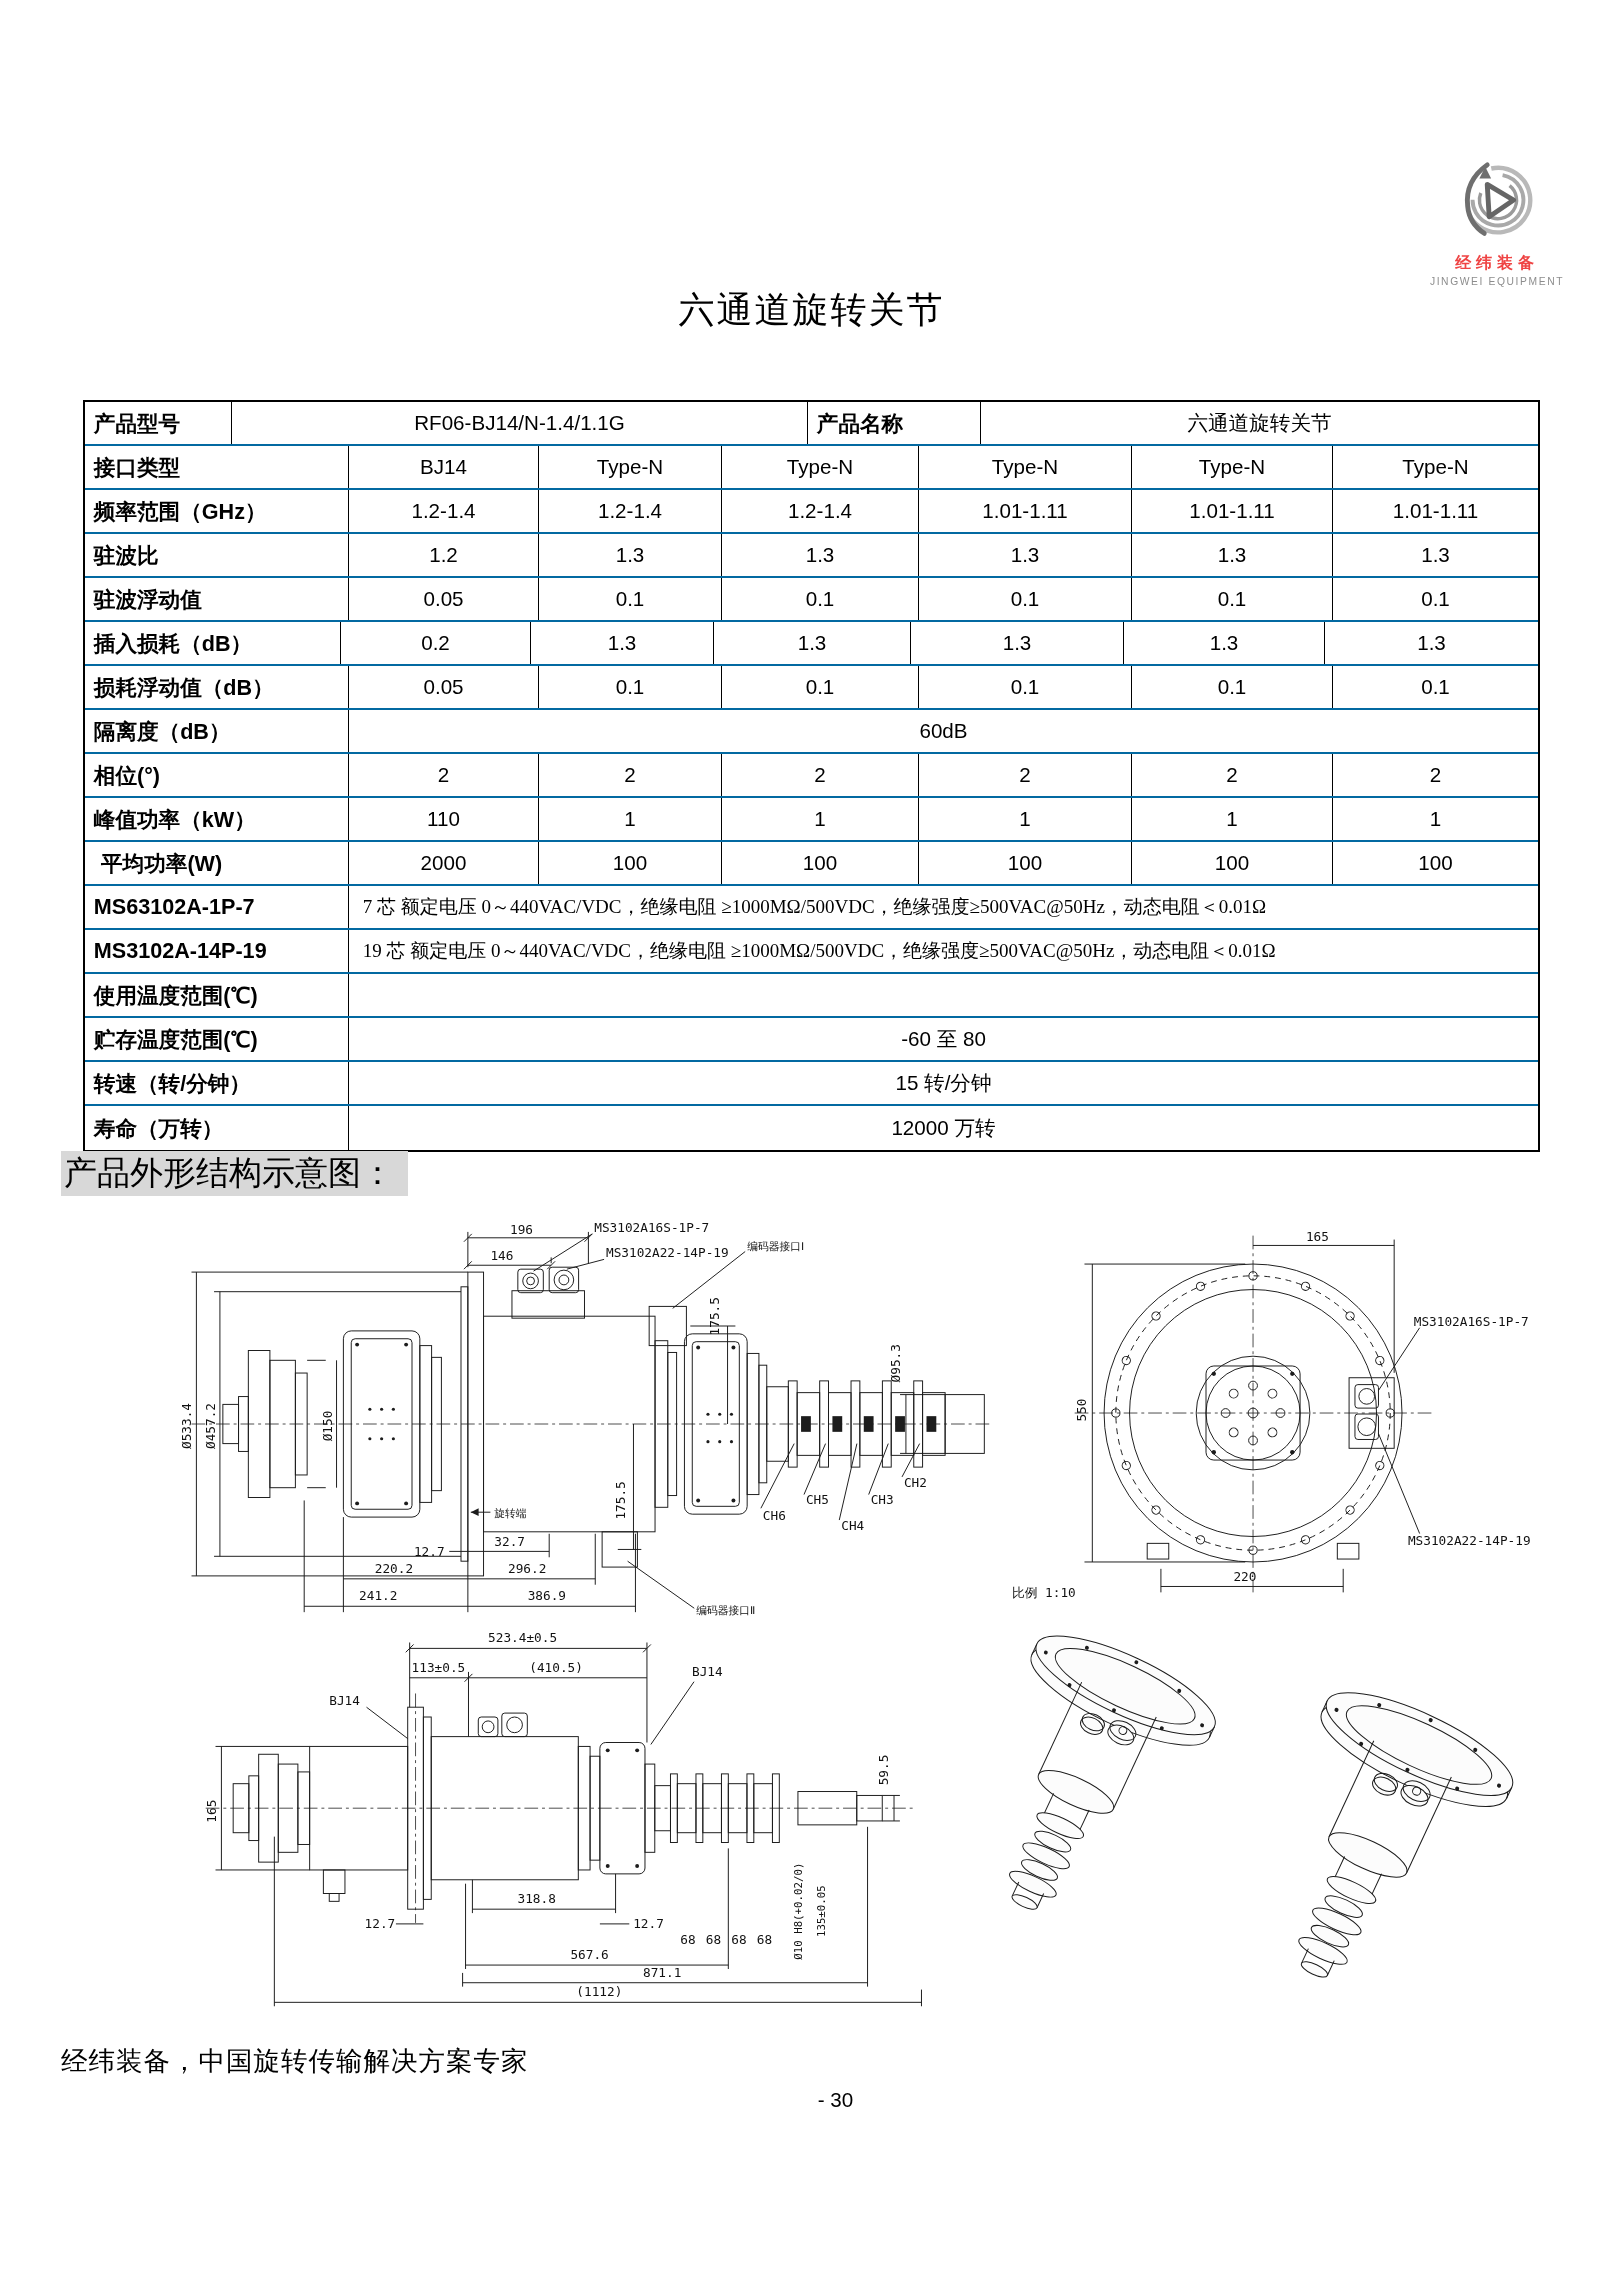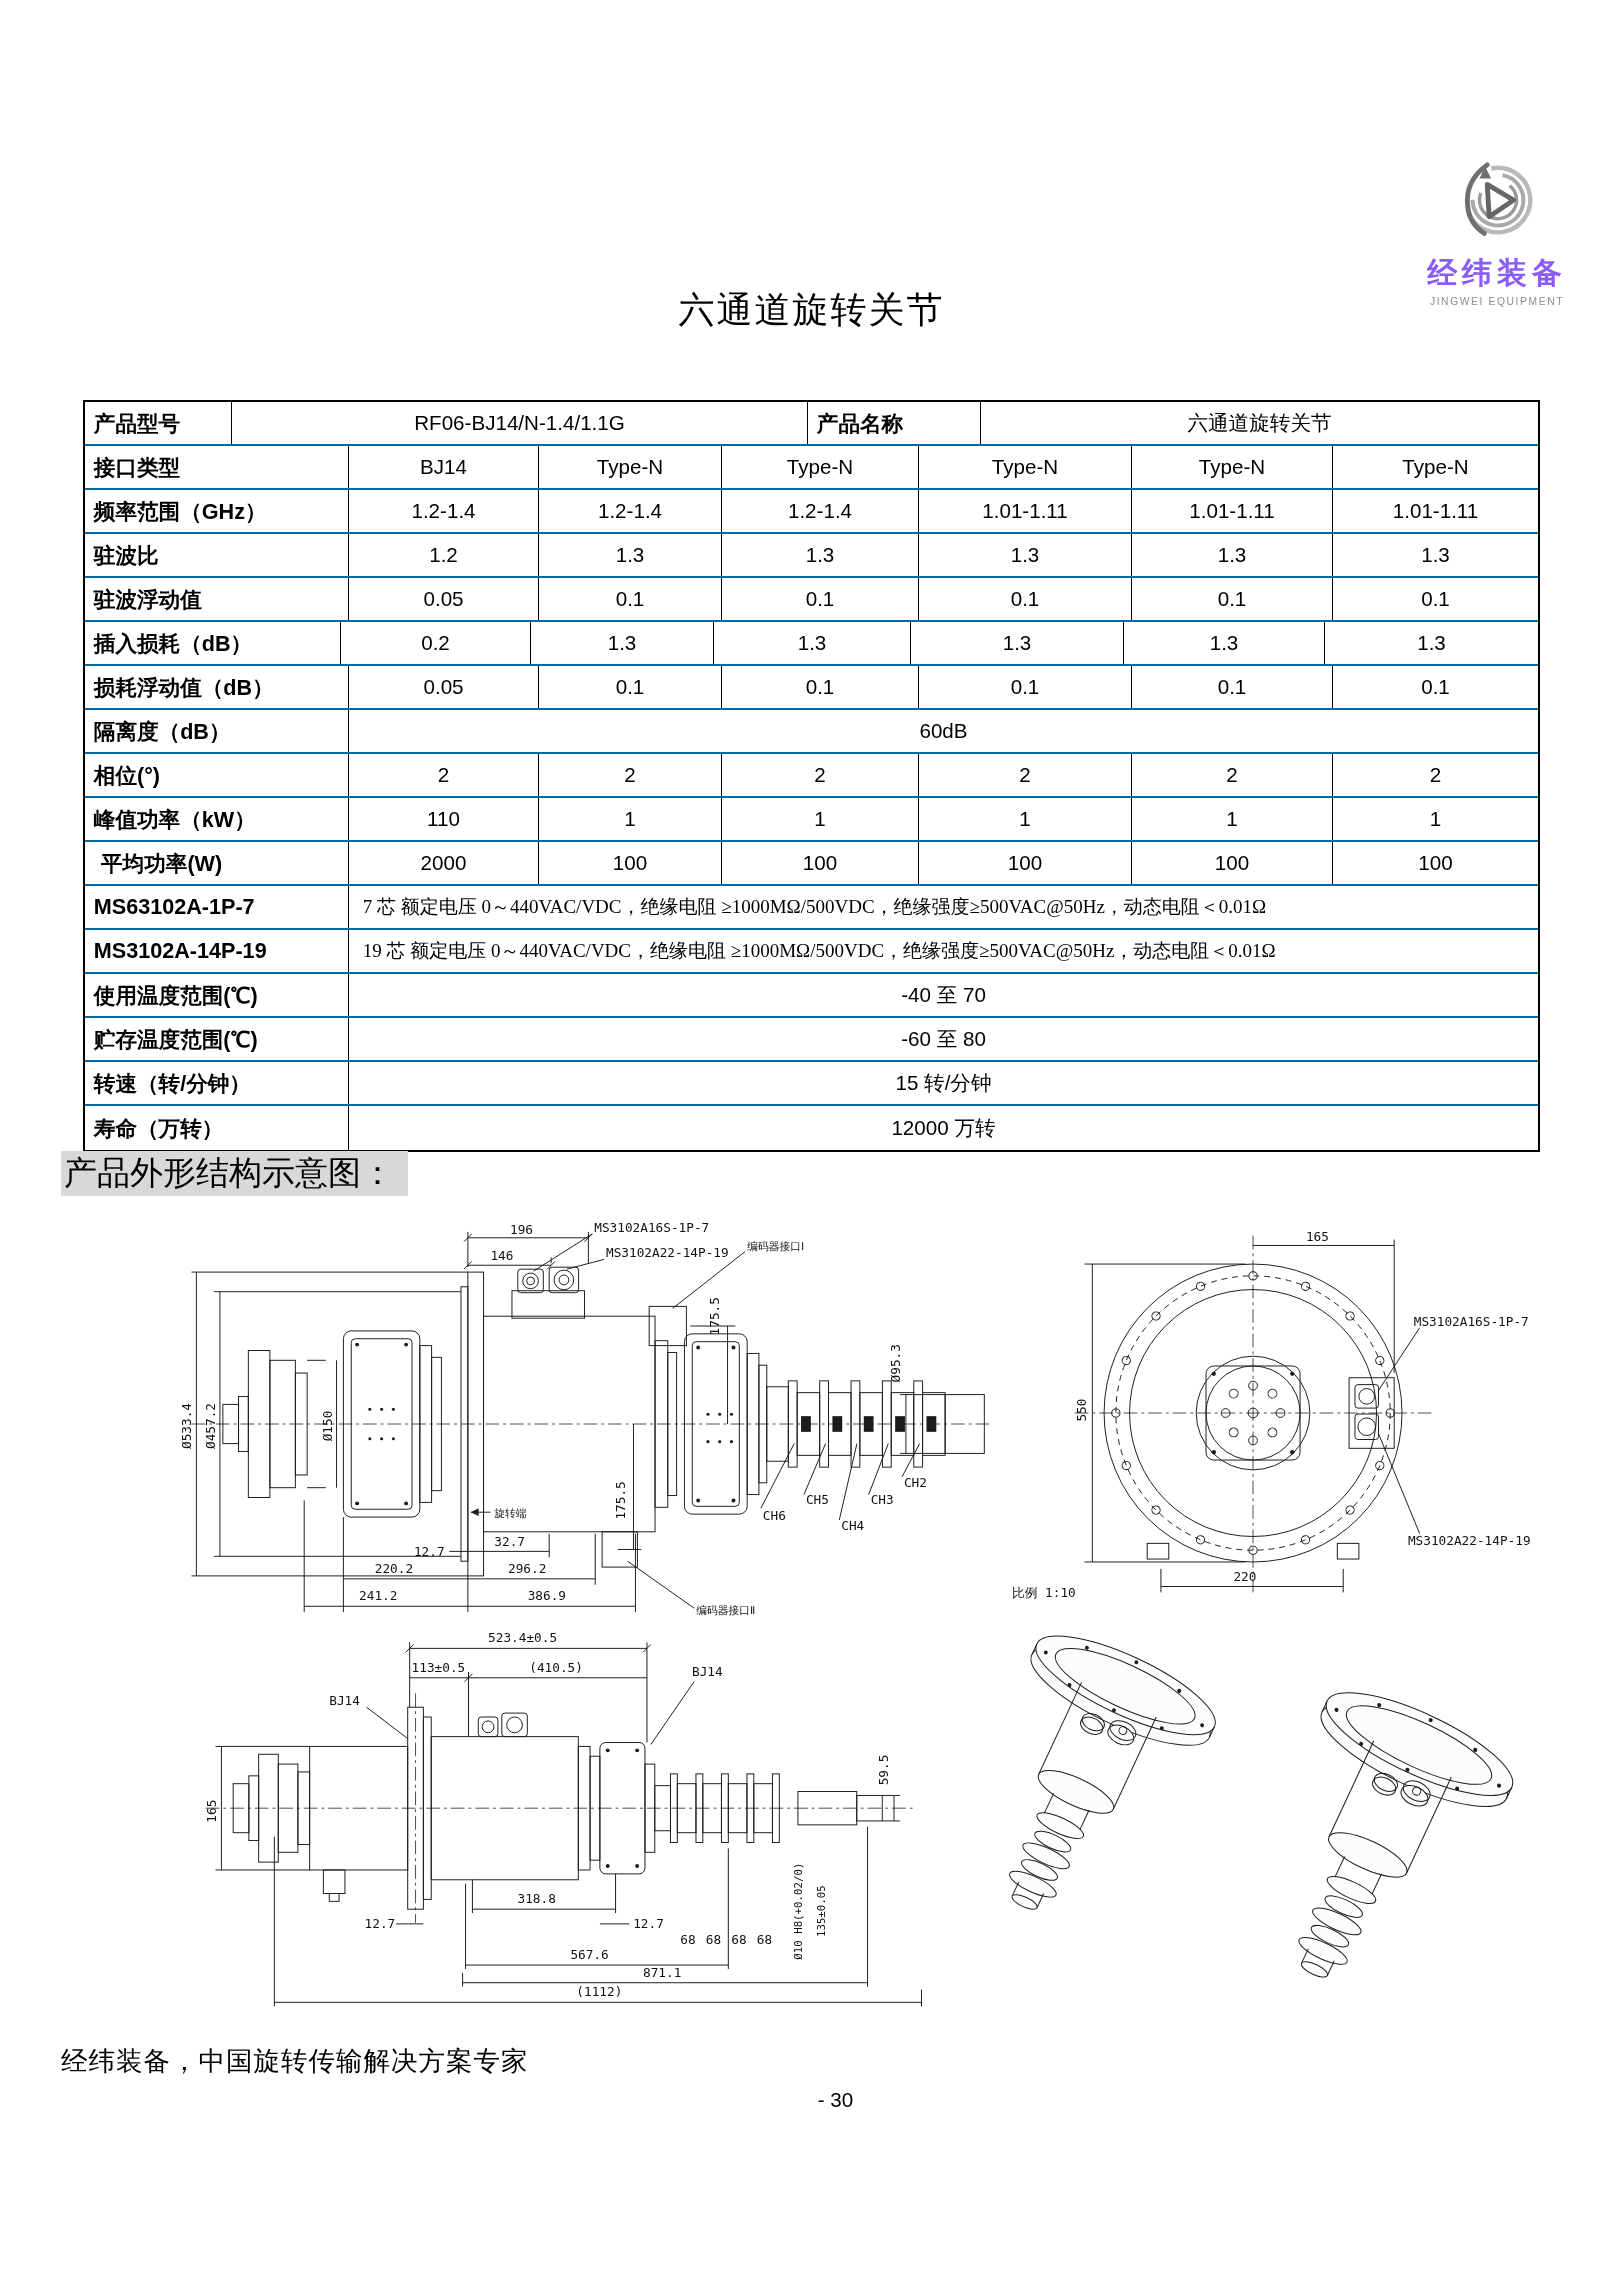--- a/index.html
+++ b/index.html
@@ -1,20 +1,20 @@
 <!DOCTYPE html>
 <html><head>
 <meta charset="utf-8">
 <style>
   html,body{margin:0;padding:0;background:#fff;}
   body{width:1621px;height:2293px;position:relative;font-family:"Liberation Sans",sans-serif;color:#000;overflow:hidden;}
   .abs{position:absolute;}
   
   .logo-wrap{left:1409px;top:159px;width:176px;text-align:center;}
-  .logo-cn{font-size:30px;font-weight:bold;color:#8b5cf6;letter-spacing:4.9px;margin-top:2px;}
+  .logo-cn{font-size:16px;font-weight:bold;color:#ef4444;letter-spacing:4.9px;margin-top:2px;}
   .logo-en{font-size:10.3px;color:#8d8d8d;letter-spacing:1.6px;margin-top:2px;}
   
   .doc-title{left:83px;top:286px;width:1457px;text-align:center;font-size:36px;font-weight:500;letter-spacing:2px;}
   
   .spec-table{left:83px;top:400px;width:1457px;border:2.5px solid #000;box-sizing:border-box;background:#fff;}
   .trow{display:flex;height:44px;border-bottom:2px solid #0369a1;box-sizing:border-box;}
   #specRows .trow:last-child{border-bottom:none;}
   .cell{display:flex;align-items:center;justify-content:center;border-right:1.2px solid #000;box-sizing:border-box;font-size:20.6px;overflow:hidden;white-space:nowrap;}
   .cell.last{border-right:none;flex:1 1 auto;}
   .cell.lbl{justify-content:flex-start;padding-left:8.8px;font-weight:bold;font-size:21.6px;}
@@ -152,21 +152,20 @@
       <div class="trow">
         <div class="cell lbl" style="width: 264px;">MS63102A-1P-7</div>
         <div class="cell last left serif">7 芯 额定电压 0～440VAC/VDC，绝缘电阻 ≥1000MΩ/500VDC，绝缘强度≥500VAC@50Hz，动态电阻＜0.01Ω</div>
       </div>
       <div class="trow">
         <div class="cell lbl" style="width: 264px;">MS3102A-14P-19</div>
         <div class="cell last left serif">19 芯 额定电压 0～440VAC/VDC，绝缘电阻 ≥1000MΩ/500VDC，绝缘强度≥500VAC@50Hz，动态电阻＜0.01Ω</div>
       </div>
       <div class="trow">
         <div class="cell lbl" style="width: 264px;">使用温度范围(℃)</div>
-        <div class="cell last">-40 至 70</div>
       </div>
       <div class="trow">
         <div class="cell lbl" style="width: 264px;">贮存温度范围(℃)</div>
         <div class="cell last">-60 至 80</div>
       </div>
       <div class="trow">
         <div class="cell lbl" style="width: 264px;">转速（转/分钟）</div>
         <div class="cell last">15 转/分钟</div>
       </div>
       <div class="trow">

